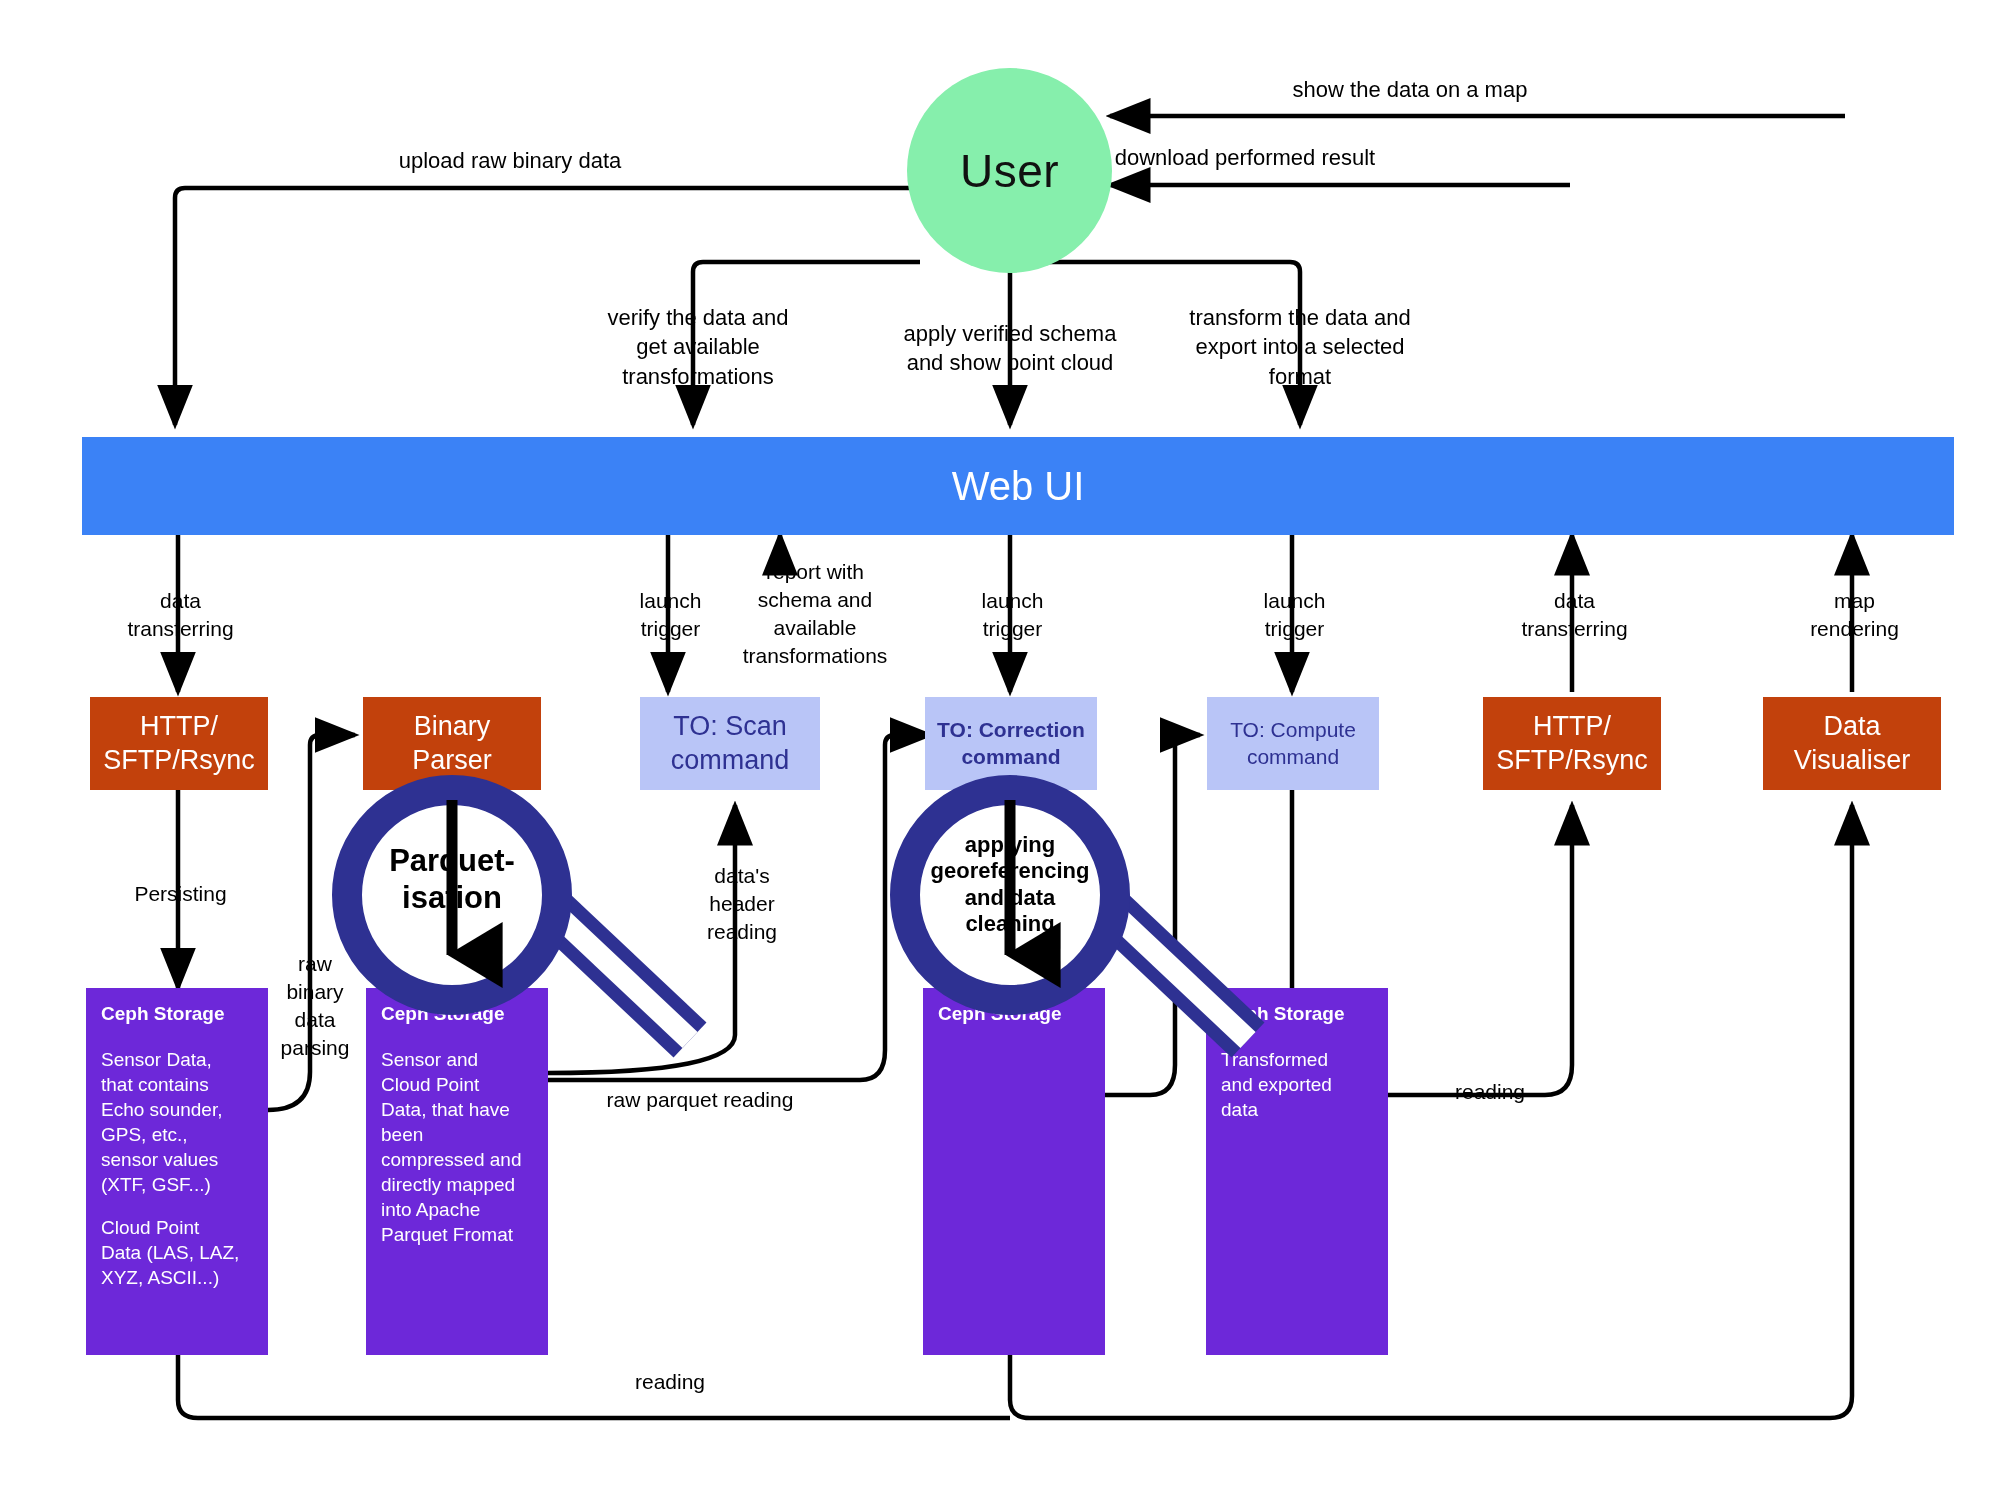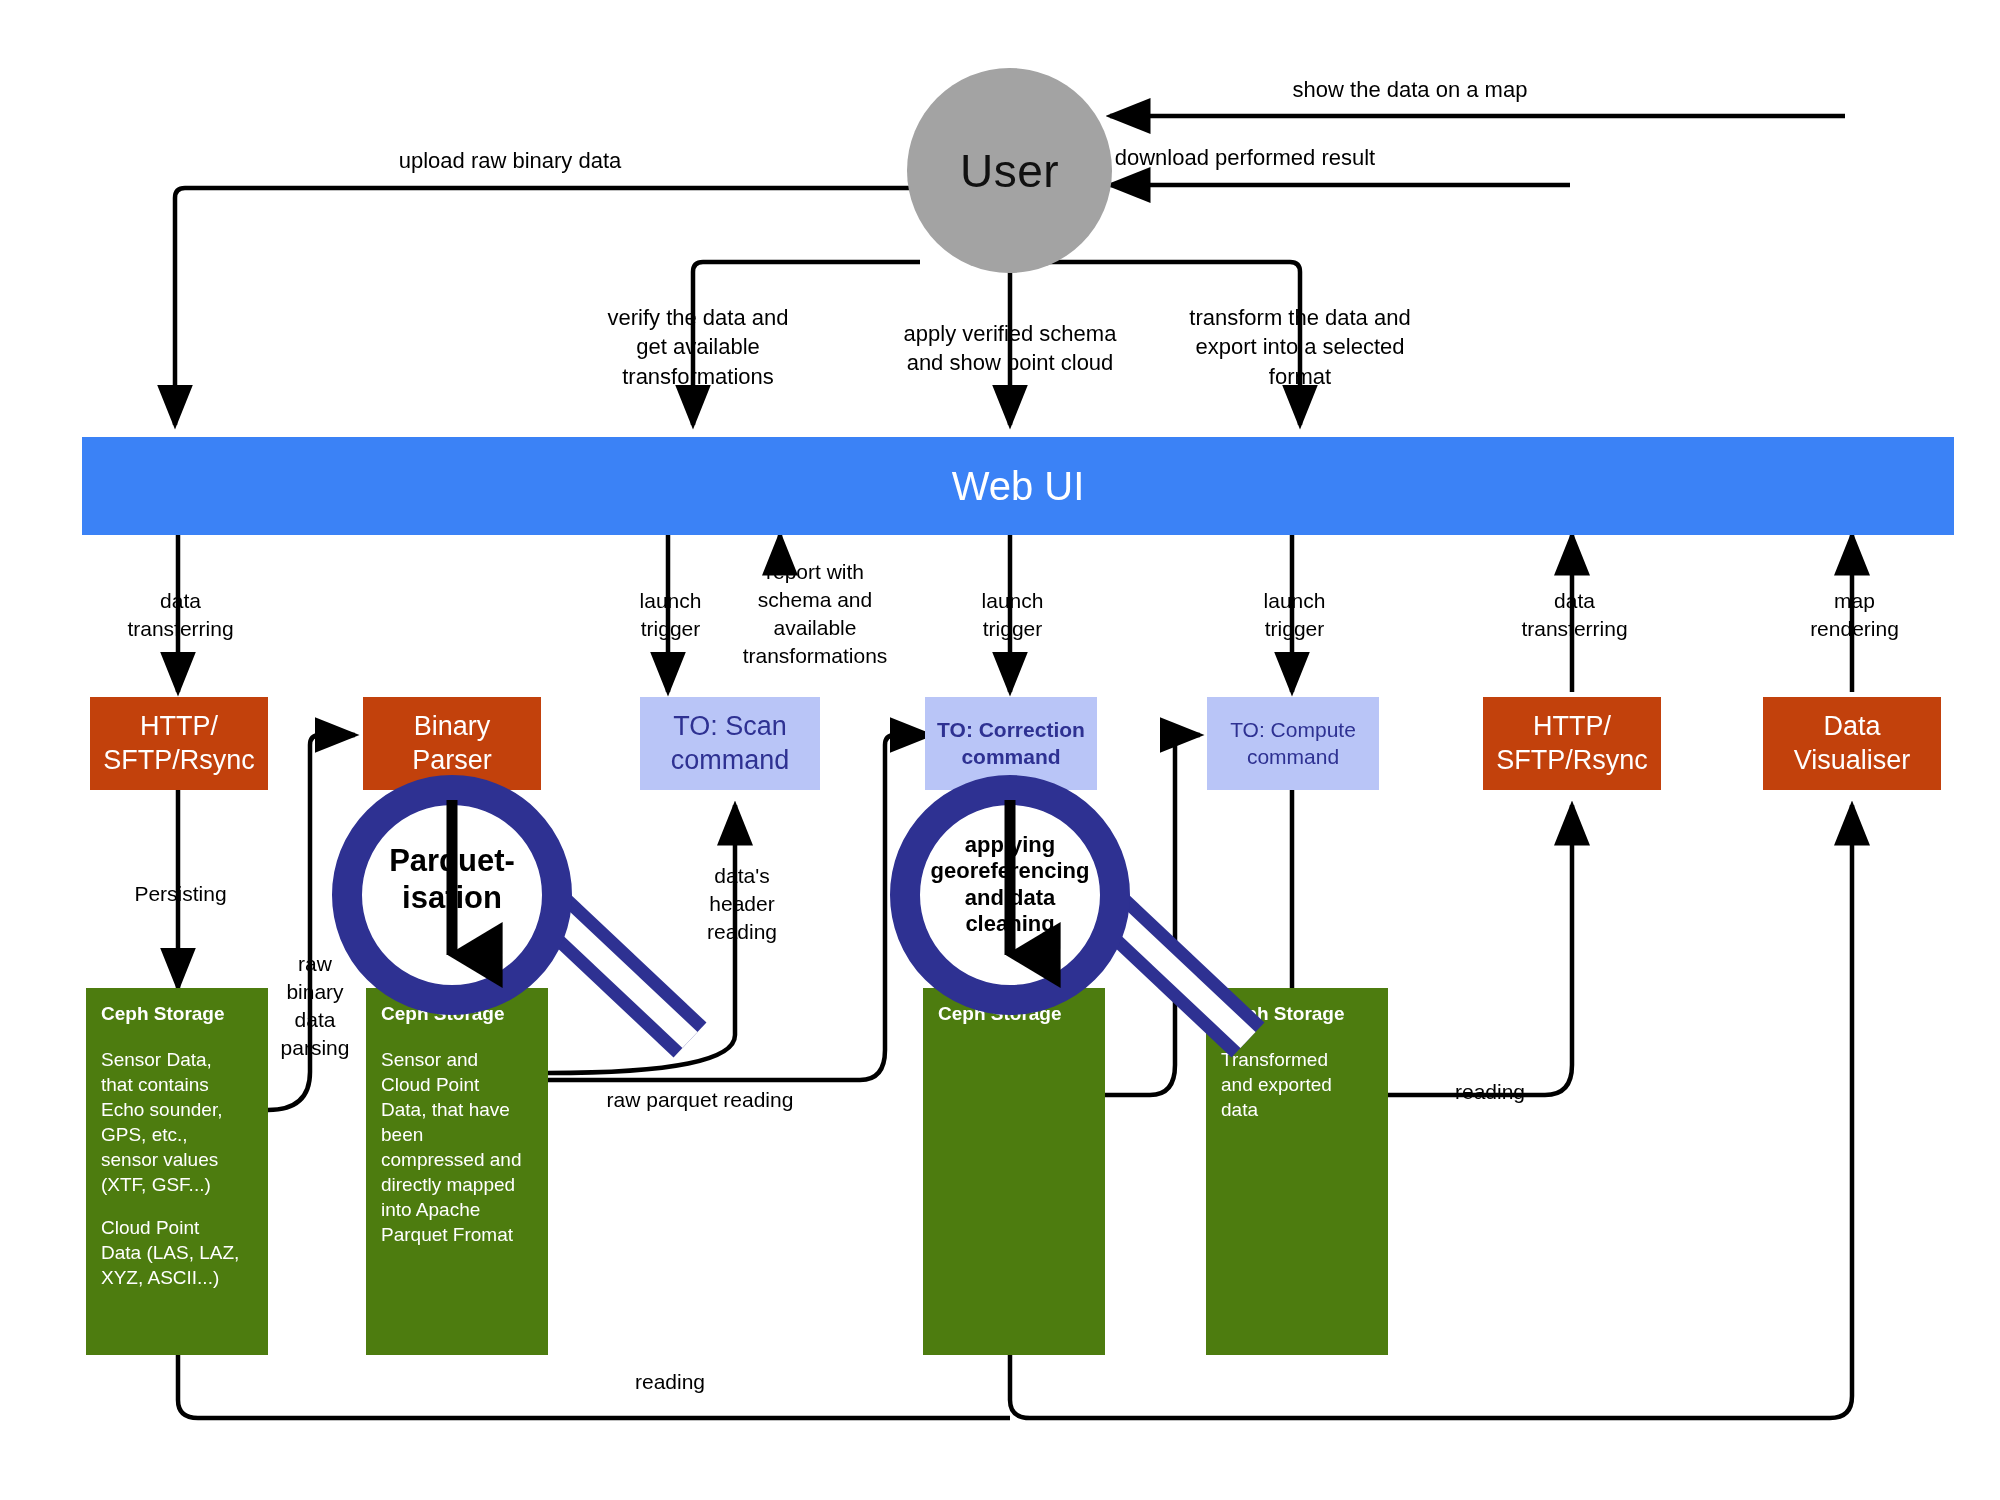--- a/index.html
+++ b/index.html
@@ -26,21 +26,21 @@
     box-sizing: border-box;
     display: flex;
     flex-direction: column;
     align-items: center;
     justify-content: center;
     text-align: center;
   }
   
   .user-circle {
     border-radius: 50%;
-    background: #a3a3a3;
+    background: #86efac;
     color: #111111;
     font-size: 46px;
     font-weight: 400;
     letter-spacing: 0.5px;
   }
   
   .webui-bar {
     background: #3b82f6;
     color: #ffffff;
     font-size: 40px;
@@ -58,21 +58,21 @@
   .cmd-box {
     background: #b9c5f7;
     color: #2e3192;
     line-height: 1.25;
     font-weight: 500;
   }
   .cmd-box.big { font-size: 27px; }
   .cmd-box.small { font-size: 21px; }
   
   .store-box {
-    background: #4d7c0f;
+    background: #6d28d9;
     color: #ffffff;
     display: block;
     text-align: left;
     padding: 14px 14px 14px 15px;
   }
   .store-title {
     font-size: 19px;
     font-weight: 700;
     line-height: 1.3;
     display: block;

